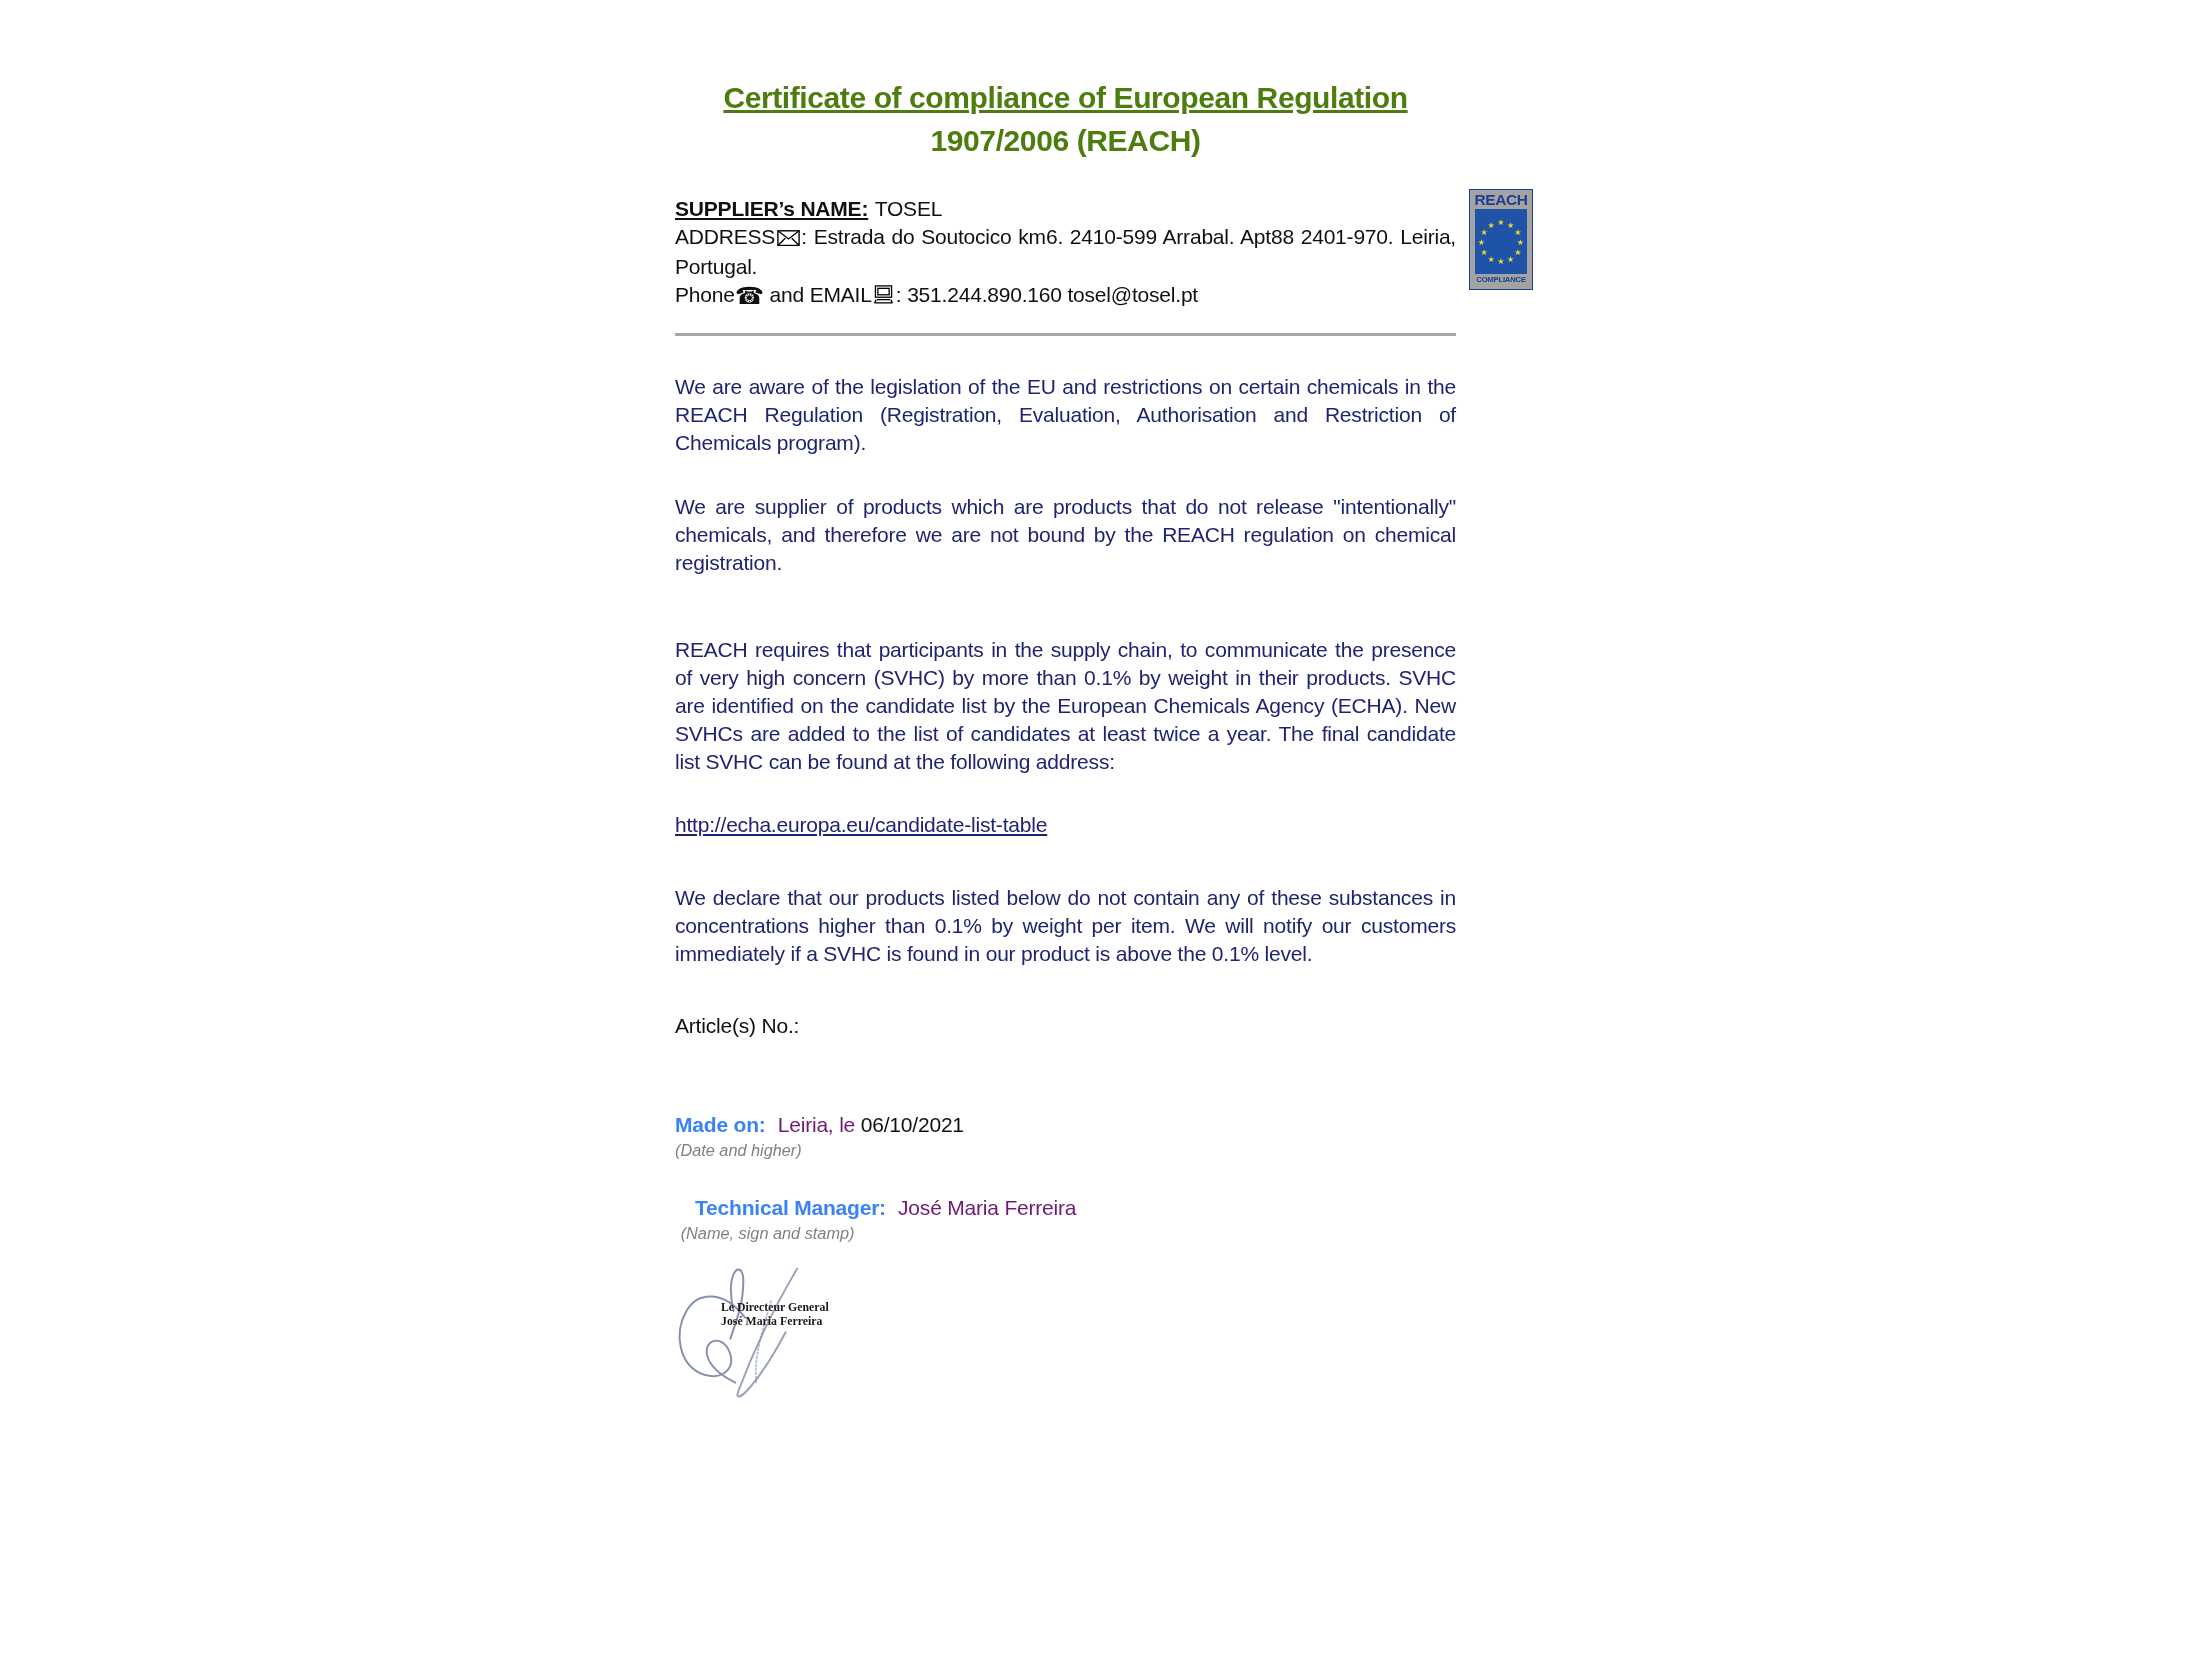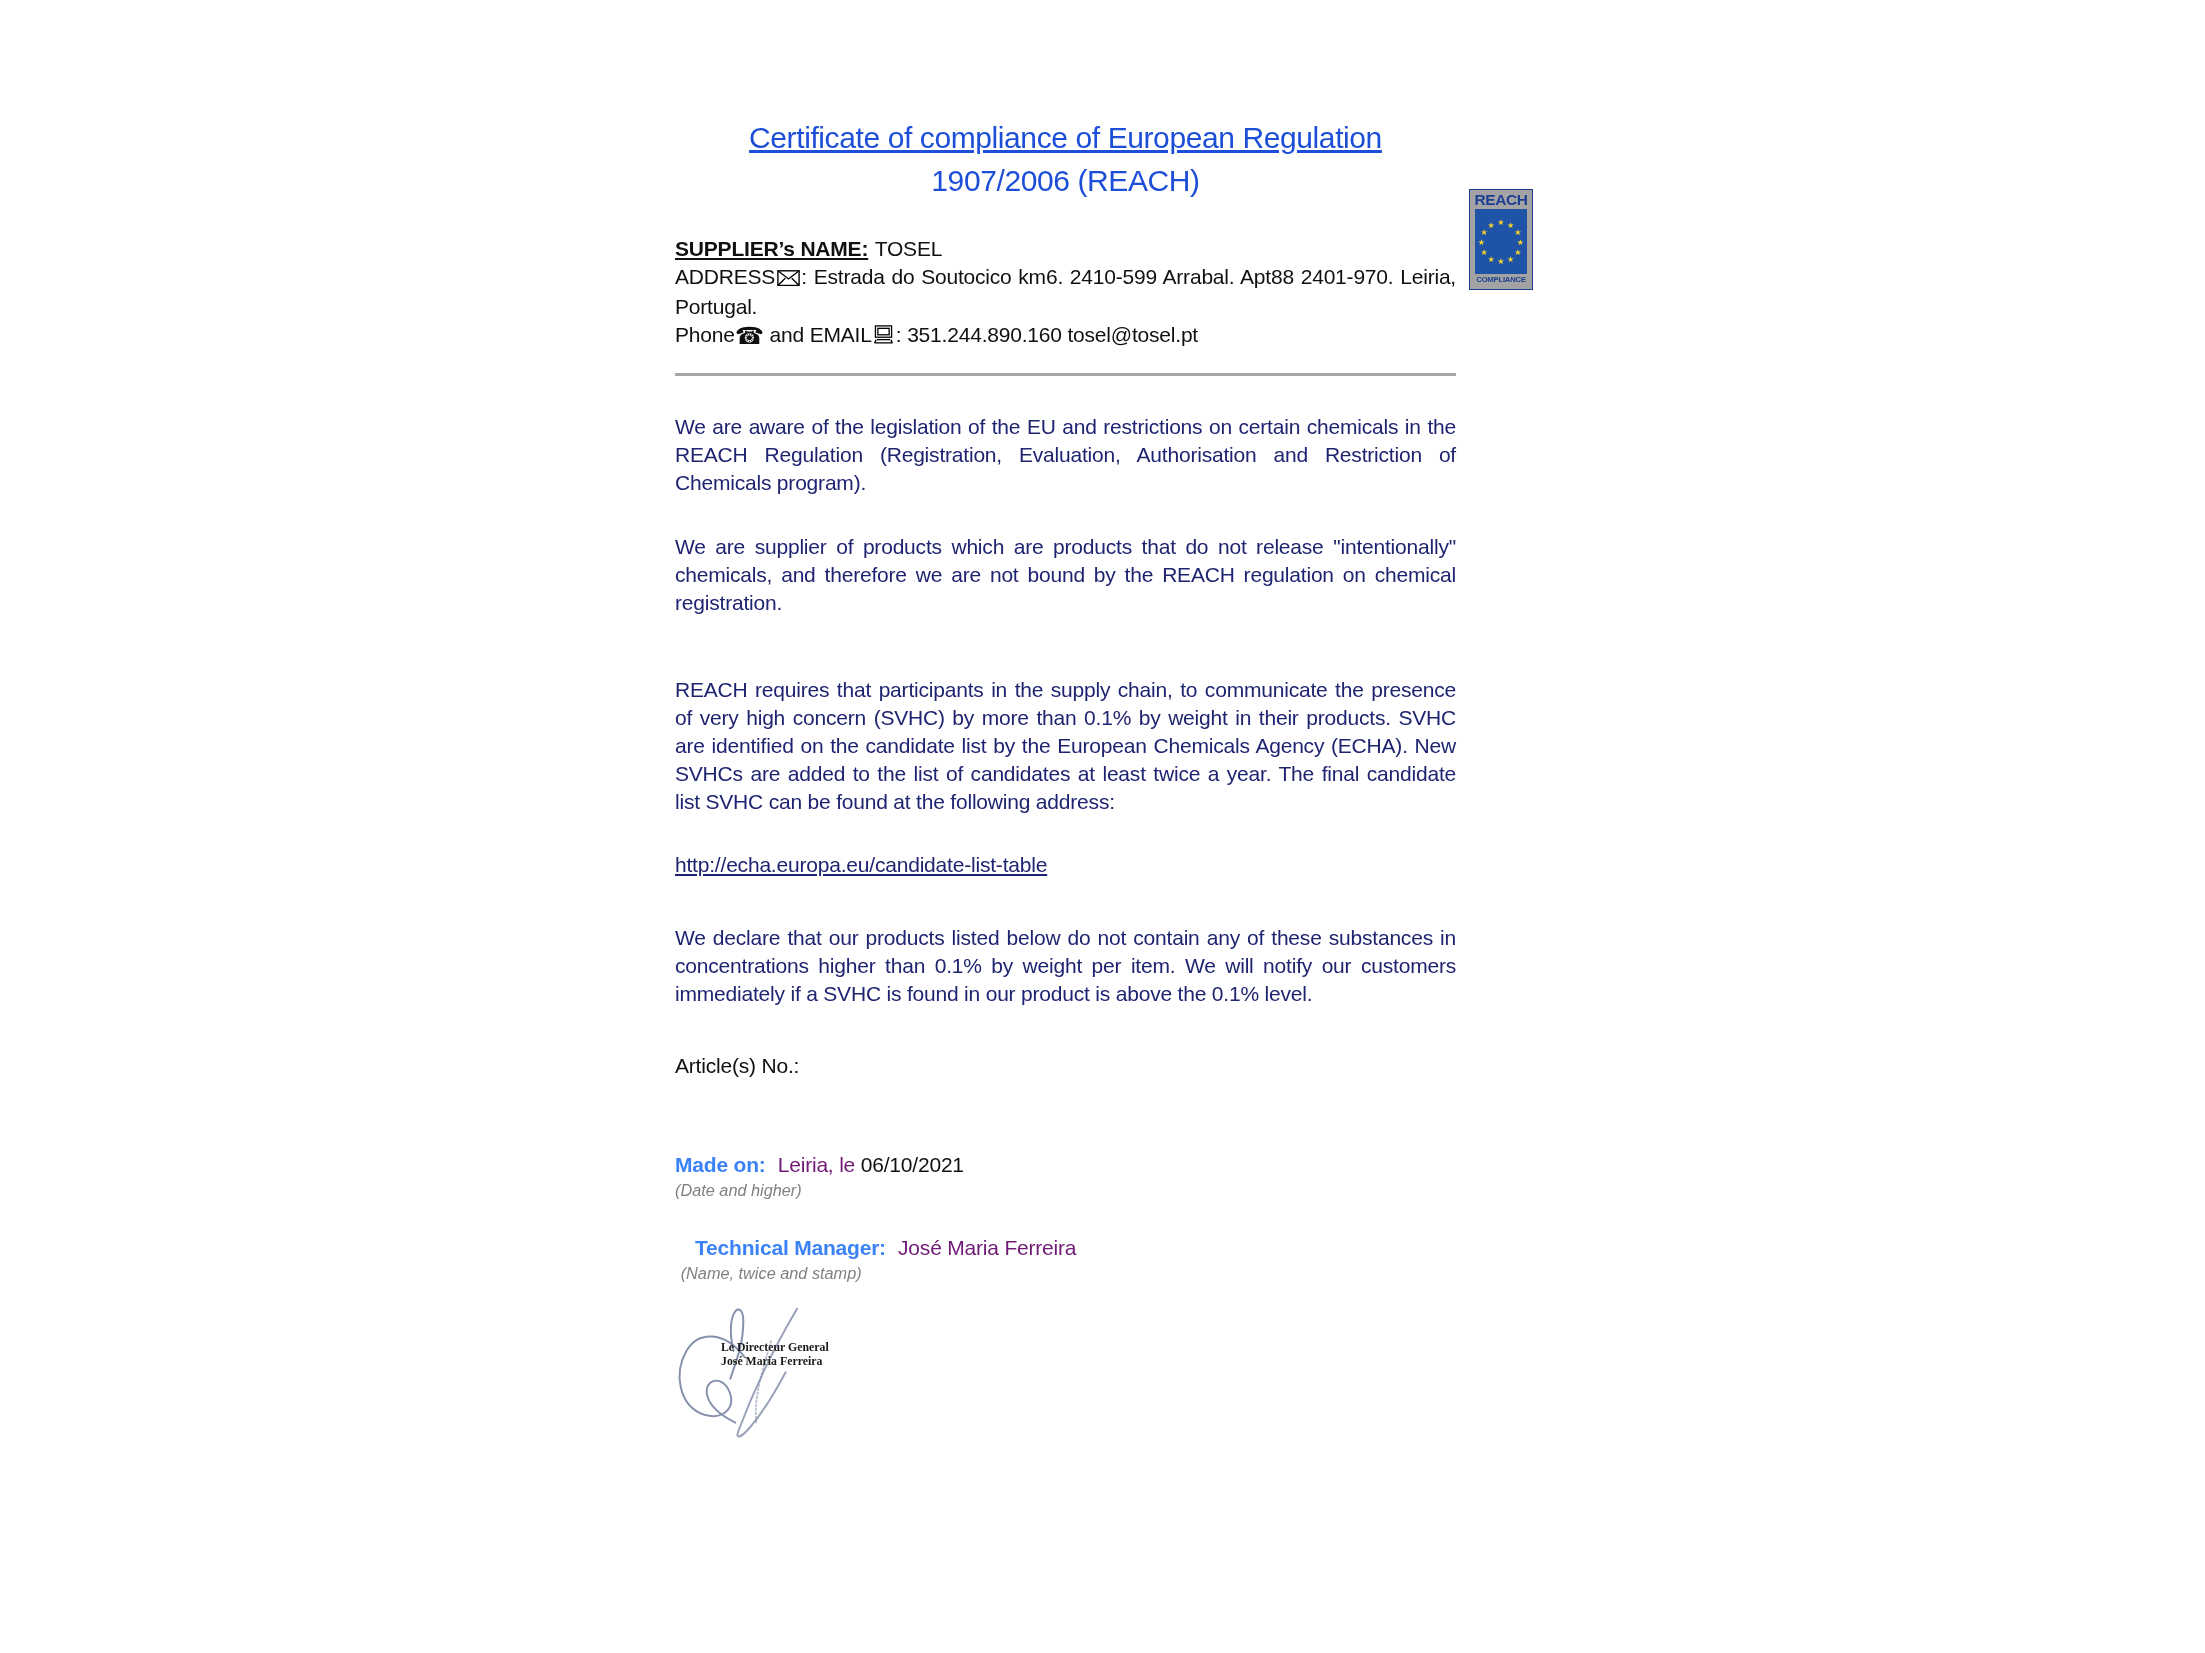--- a/index.html
+++ b/index.html
@@ -1,20 +1,20 @@
 <!DOCTYPE html>
 <html style="font-size:13px"><head>
 <meta charset="utf-8">
 <style>
   html,body{margin:0;padding:0;background:#ffffff;}
   body{width:2205px;height:1654px;font-family:"Liberation Sans","DejaVu Sans",sans-serif;}
   .page{position:relative;width:2205px;height:1654px;background:#fff;overflow:hidden;}
   .content{position:absolute;left:675px;top:0;width:781px;}
 
-  .title{margin-top:116px;text-align:center;color:#1d4ed8;font-weight:normal;
+  .title{margin-top:76px;text-align:center;color:#4d7c0f;font-weight:bold;
          font-size:30px;line-height:43px;letter-spacing:-0.4px;}
   .title .u{text-decoration:underline;white-space:nowrap;}
 
   .supplier{margin-top:33px;font-size:21px;line-height:28px;color:#101010;
             text-align:justify;letter-spacing:-0.2px;}
   .lbl-u{font-weight:bold;text-decoration:underline;}
   .ml{margin-left:6.5px;}
 
   .icon-inline{display:inline-block;vertical-align:-2.4px;margin:0 1.6px;}
   .phone-glyph{font-family:"DejaVu Sans",sans-serif;font-size:23.6px;line-height:21px;vertical-align:-1.6px;}
@@ -134,21 +134,21 @@
       <span class="lbl-navy">Made on:</span>
       <span class="val-italic ml">Leiria, le</span>
       <span class="val-plain">06/10/2021</span>
     </div>
     <div class="hint">(Date and higher)</div>
 
     <div class="manager">
       <span class="lbl-navy">Technical Manager:</span>
       <span class="val-italic ml">José Maria Ferreira</span>
     </div>
-    <div class="hint hint2">(Name, twice and stamp)</div>
+    <div class="hint hint2">(Name, sign and stamp)</div>
 
     <div class="sig">
       <svg width="179" height="171" viewBox="0 0 220 210">
         <g fill="none" stroke="#7E8AA6" stroke-width="2.4" stroke-linecap="round">
           <path d="M86,78 C60,44 28,46 14,70 C-2,98 6,134 30,146 C54,158 78,142 66,118 C56,98 34,106 40,126 C44,140 58,150 74,158" opacity="0.95"></path>
           <path d="M72,70 C60,20 84,4 84,34 C84,62 74,86 68,104" opacity="0.95"></path>
           <path d="M150,18 C124,62 96,120 78,168 C74,178 80,178 92,164 C104,150 120,126 136,96" opacity="0.8"></path>
           <path d="M118,58 C108,92 96,130 100,158" opacity="0.5" stroke-dasharray="2 3"></path>
         </g>
       </svg>

